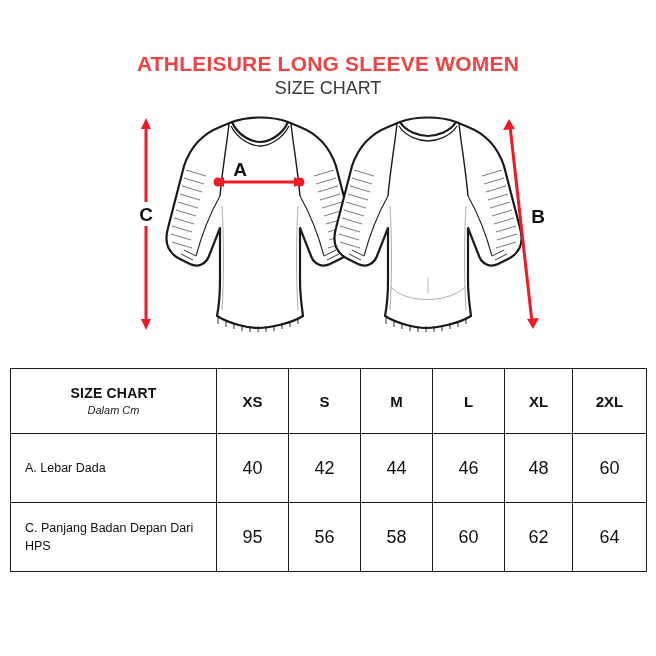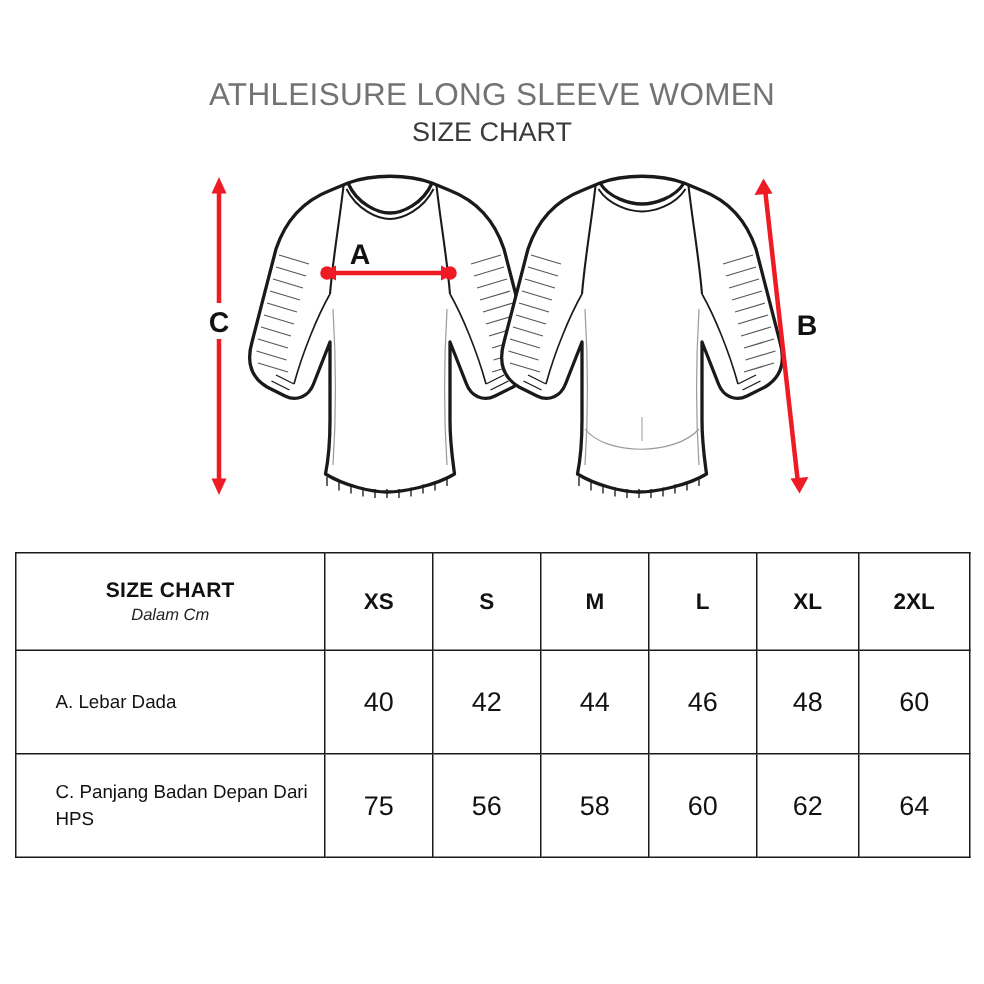--- a/index.html
+++ b/index.html
@@ -20,23 +20,23 @@
     height: 656px;
   }
 
   
   .title-block {
     text-align: center;
     padding-top: 52px;
   }
   .title-main {
     font-size: 21px;
-    font-weight: normal;
+    font-weight: bold;
     letter-spacing: 0.2px;
-    color: #737373;
+    color: #ef4444;
     line-height: 1.15;
   }
   .title-sub {
     font-size: 18px;
     font-weight: normal;
     color: #3a3a3a;
     line-height: 1.2;
     margin-top: 2px;
   }
 
@@ -91,21 +91,21 @@
   }
   .hdr-size {
     font-size: 15px;
     font-weight: bold;
   }
   .body-row td {
     height: 66px;
   }
   .row-label {
     text-align: left;
-    padding-left: 26px;
+    padding-left: 14px;
     padding-right: 8px;
     font-size: 12.5px;
     line-height: 1.45;
   }
   .val {
     font-size: 18px;
   }
 </style>
 </head>
 <body>
@@ -357,21 +357,21 @@
           <td class="val">42</td>
           <td class="val">44</td>
           <td class="val">46</td>
           <td class="val">48</td>
           <td class="val">60</td>
         </tr>
 
 
         <tr class="body-row">
           <td class="row-label">C. Panjang Badan Depan Dari HPS</td>
-          <td class="val">75</td>
+          <td class="val">95</td>
           <td class="val">56</td>
           <td class="val">58</td>
           <td class="val">60</td>
           <td class="val">62</td>
           <td class="val">64</td>
         </tr>
       </tbody>
     </table>
   </div>
 

